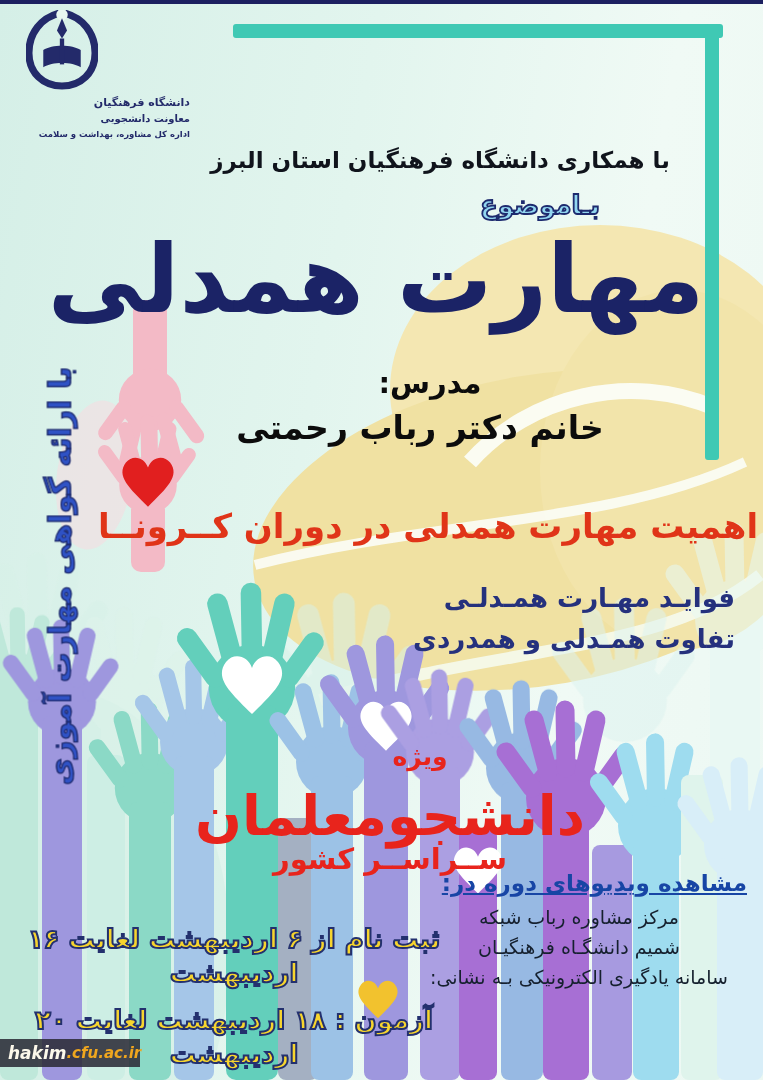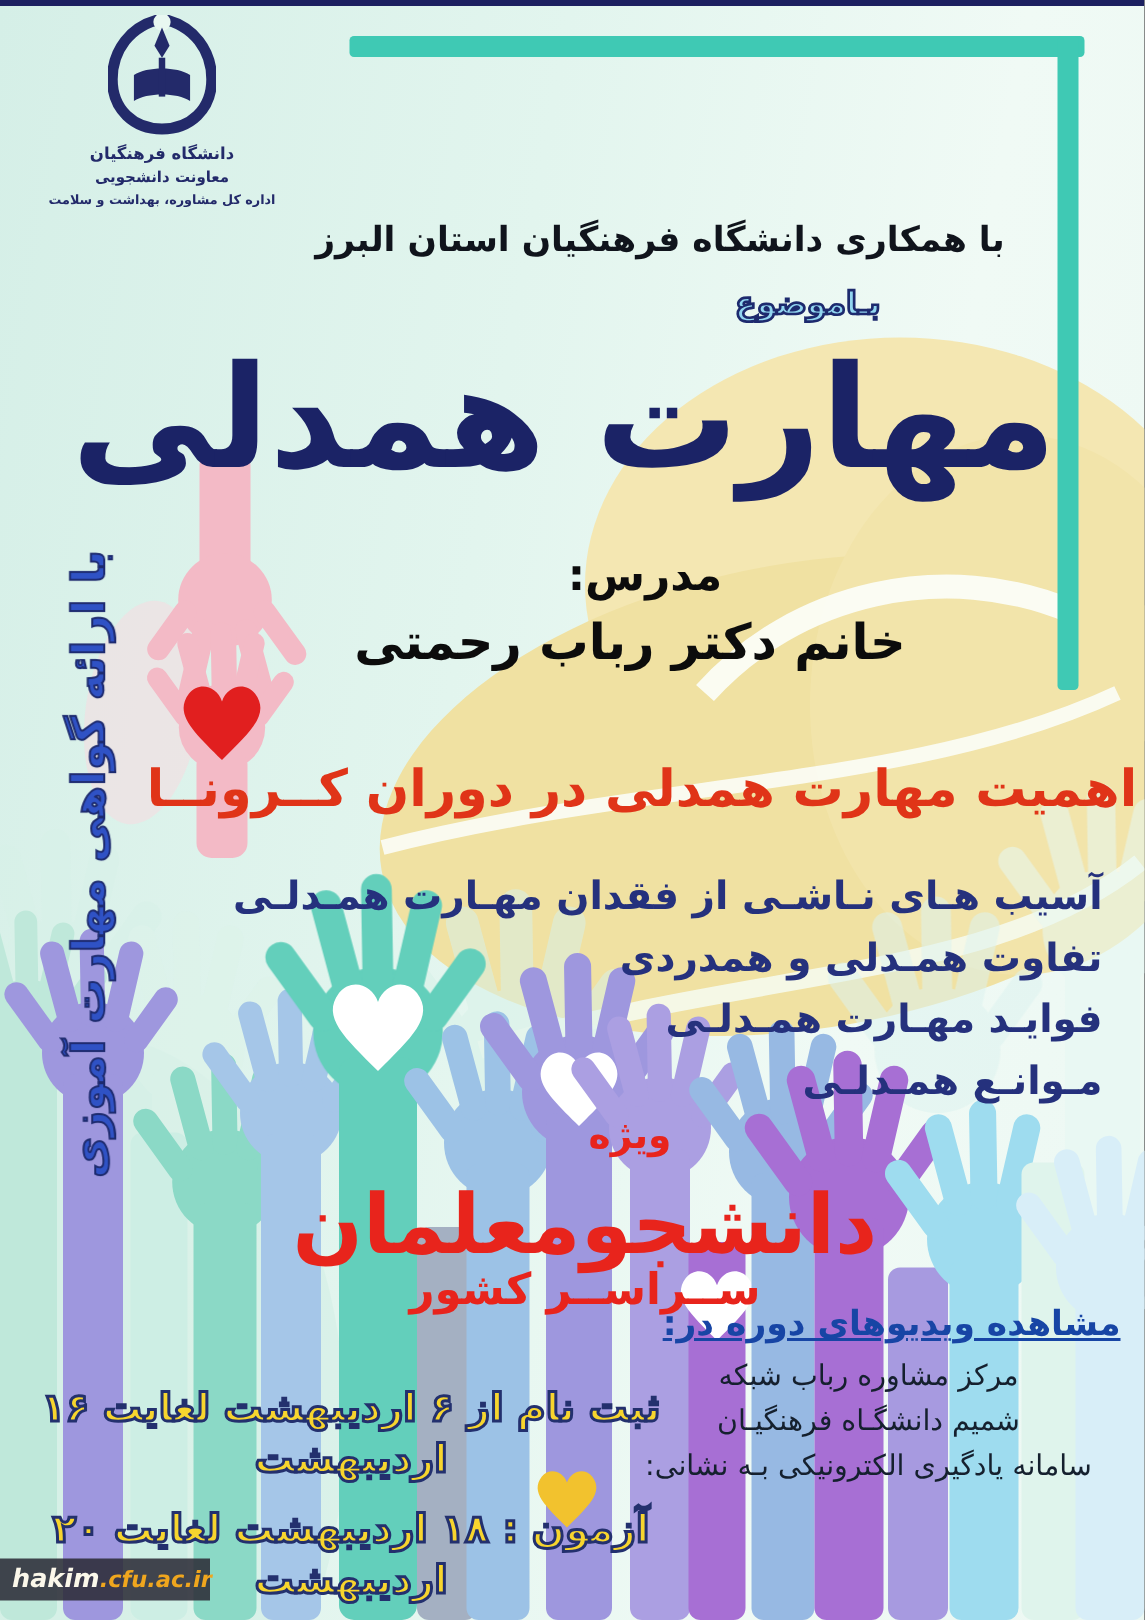--- a/index.html
+++ b/index.html
@@ -6,27 +6,27 @@
   .poster{
     position:relative;width:763px;height:1080px;overflow:hidden;
     background:linear-gradient(100deg,#d5efe7 0%,#e2f5ee 40%,#f0faf5 72%,#ecf8f3 100%);
     font-family:"DejaVu Sans",sans-serif;
   }
   .abs{position:absolute;}
   .rtl{direction:rtl;unicode-bidi:isolate;}
   .ctr{text-align:center;}
   .top-strip{left:0;top:0;width:763px;height:4px;background:#1c2060;}
   .bg-svg{left:0;top:0;}
-  .logo-box{left:26px;top:10px;width:164px;text-align:center;color:#232a6a;}
+  .logo-box{left:26px;top:10px;width:164px;color:#232a6a;}
   .logo-line1{font-size:11px;font-weight:bold;margin-top:2px;}
   .logo-line2{font-size:10px;font-weight:bold;margin-top:4px;}
   .logo-line3{font-size:8.5px;font-weight:bold;margin-top:5px;}
   .hdr-title{left:150px;top:38px;width:600px;font-size:43px;font-weight:bold;font-style:italic;color:#241711;}
   .coop{left:180px;top:147px;width:520px;font-size:23px;font-weight:bold;color:#10141c;}
-  .badge{right:176px;top:190px;font-size:21px;font-weight:bold;color:#92d6f0;-webkit-text-stroke:1.8px #1d2a6e;}
+  .badge{right:163px;top:190px;font-size:26px;font-weight:bold;color:#92d6f0;-webkit-text-stroke:1.8px #1d2a6e;}
   .main-title{left:0;top:226px;width:752px;font-size:95px;font-weight:bold;color:#1b2366;line-height:1.12;}
   .modares{left:100px;top:366px;width:660px;font-size:29px;font-weight:bold;color:#0c0c0c;}
   .teacher{left:90px;top:408px;width:660px;font-size:33px;font-weight:bold;color:#0c0c0c;}
   .red-heading{left:95px;top:506px;width:666px;font-size:34px;font-weight:bold;color:#e03418;}
   .topic-list{right:28px;top:578px;text-align:right;font-size:26px;font-weight:bold;color:#25317d;line-height:41px;}
   .vizheh{left:90px;top:742px;width:660px;font-size:25px;font-weight:bold;color:#e8241c;}
   .daneshjoo{left:60px;top:768px;width:660px;font-size:55px;font-weight:bold;color:#e8241c;margin-top:16px;}
   .scope{left:60px;top:842px;width:660px;font-size:29px;font-weight:bold;color:#e8241c;}
   .cert-vertical{
     left:60px;top:576px;white-space:nowrap;
@@ -157,24 +157,22 @@
   <div class="abs rtl ctr coop">با همکاری دانشگاه فرهنگیان استان البرز</div>
   <div class="abs rtl badge">بـاموضوع</div>
 
   <div class="abs rtl ctr main-title">مهارت همدلی</div>
 
   <div class="abs rtl ctr modares">مدرس:</div>
   <div class="abs rtl ctr teacher">خانم دکتر رباب رحمتی</div>
 
   <div class="abs rtl ctr red-heading">اهمیت مهارت همدلی در دوران کــرونــا</div>
   <div class="abs rtl topic-list">
-    <div>آسیب هـای نـاشـی از فقدان مهـارت همـدلـی</div>
+    <div>فوایـد مهـارت همـدلـی</div>
     <div>تفاوت همـدلی و همدردی</div>
-    <div>فوایـد مهـارت همـدلـی</div>
-    <div>مـوانـع همـدلـی</div>
   </div>
 
   <div class="abs rtl ctr vizheh">ویژه</div>
   <div class="abs rtl ctr daneshjoo">دانشجومعلمان</div>
   <div class="abs rtl ctr scope">ســراســر کشور</div>
 
   <div class="abs rtl cert-vertical">با ارائه گواهی مهارت آموزی</div>
 
   <div class="abs video-box">
     <div class="rtl video-heading">مشاهده ویدیوهای دوره در:</div>

